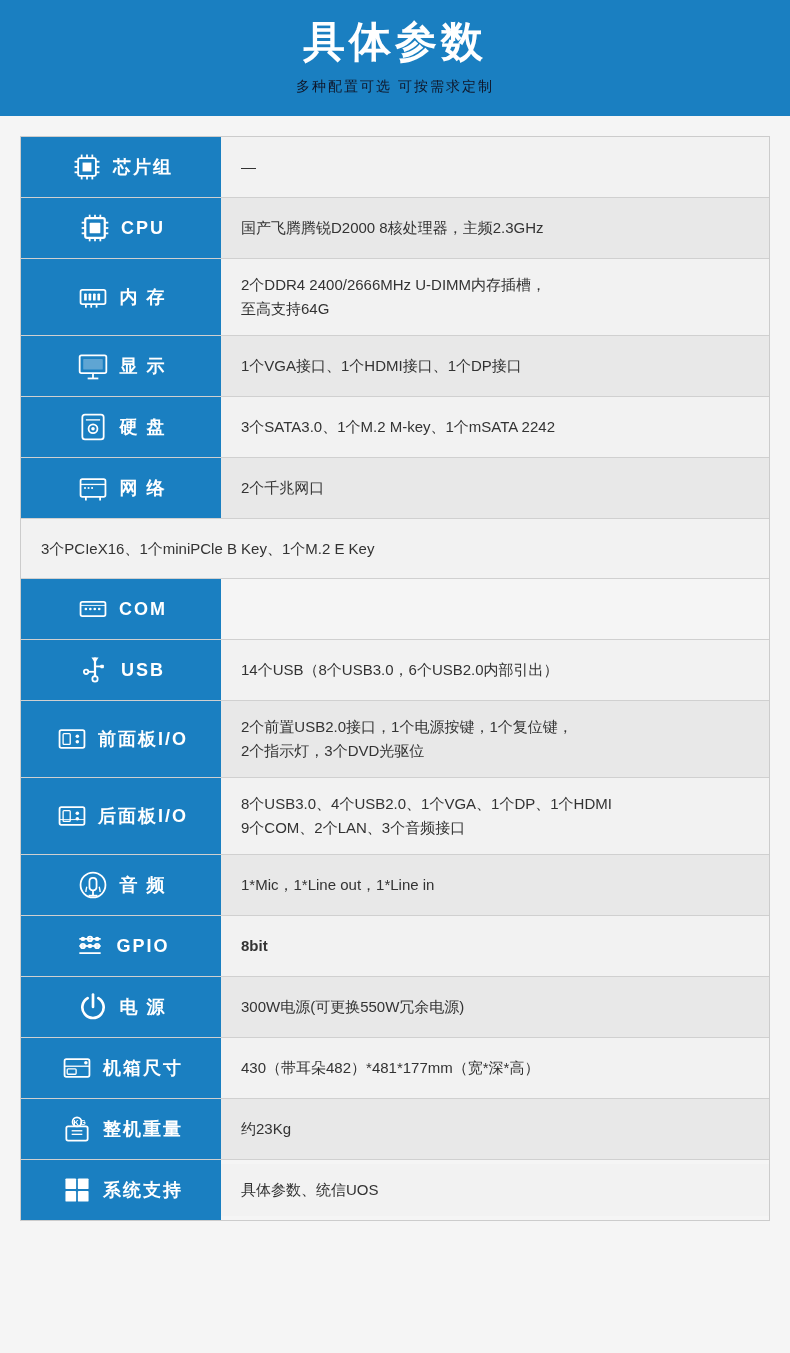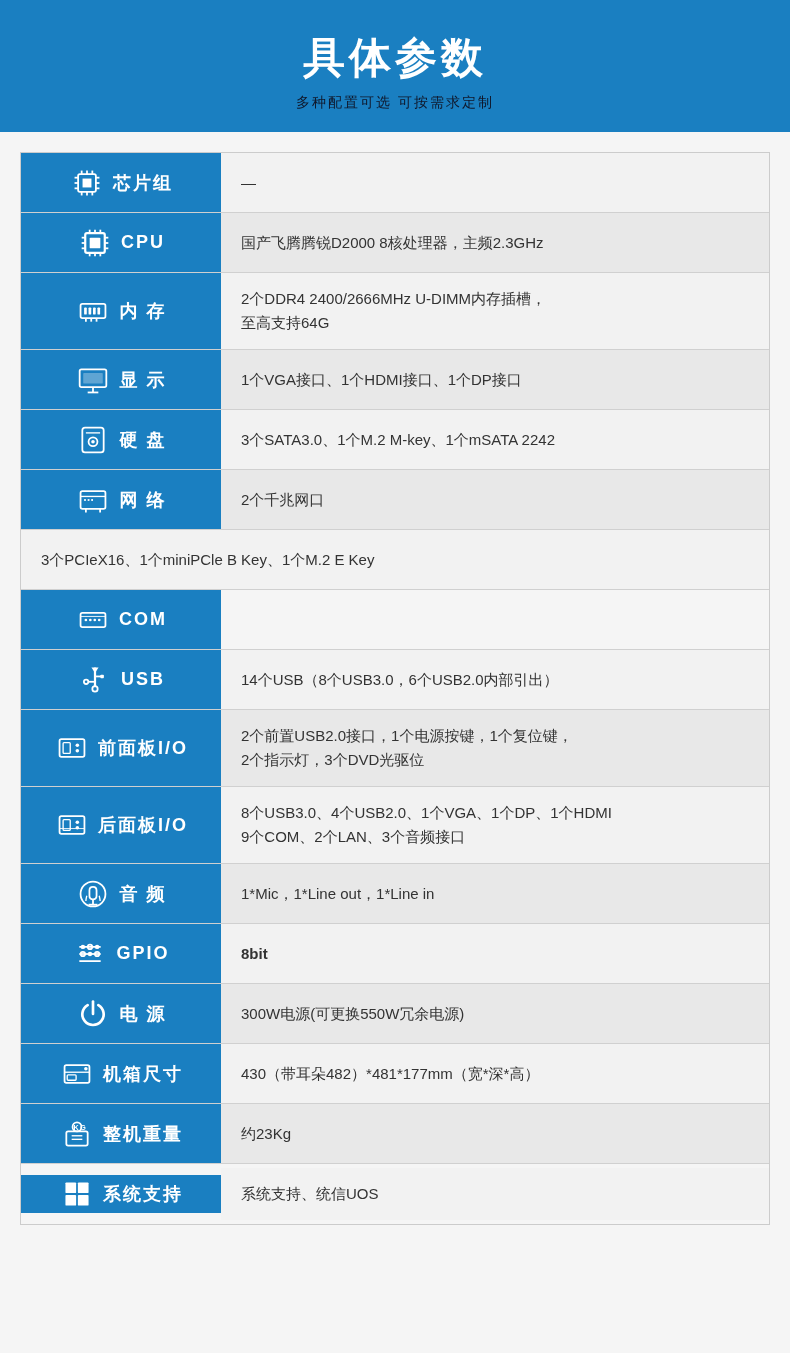--- a/index.html
+++ b/index.html
@@ -5,21 +5,21 @@
     * { margin: 0; padding: 0; box-sizing: border-box; }
     body {
       font-family: "Microsoft YaHei", "PingFang SC", "SimHei", sans-serif;
       background: #f5f5f5;
       width: 790px;
       min-height: 1353px;
     }
 
     .header {
       background: #1a7fc1;
-      padding: 30px 20px 20px;
+      padding: 14px 20px 20px;
       text-align: center;
     }
     .header-title {
       color: #fff;
       font-size: 42px;
       font-weight: bold;
       letter-spacing: 4px;
       margin-bottom: 8px;
     }
     .header-subtitle {
@@ -45,21 +45,21 @@
 
     .spec-label {
       display: flex;
       align-items: center;
       justify-content: center;
       gap: 8px;
       background: #1a7fc1;
       color: #fff;
       width: 200px;
       min-width: 200px;
-      padding: 1px 10px;
+      padding: 12px 10px;
       font-size: 18px;
       font-weight: bold;
       letter-spacing: 2px;
     }
 
     .spec-icon {
       width: 36px;
       height: 36px;
       display: flex;
       align-items: center;
@@ -362,15 +362,15 @@
         <span class="spec-icon">
           <svg viewBox="0 0 36 36" class="icon-svg">
             <rect x="5" y="5" width="12" height="12" rx="1" fill="white"></rect>
             <rect x="19" y="5" width="12" height="12" rx="1" fill="white"></rect>
             <rect x="5" y="19" width="12" height="12" rx="1" fill="white"></rect>
             <rect x="19" y="19" width="12" height="12" rx="1" fill="white"></rect>
           </svg>
         </span>
         <span>系统支持</span>
       </div>
-      <div class="spec-value" style="white-space: pre-line;">系统支持、统信UOS</div>
+      <div class="spec-value" style="white-space: pre-line;">具体参数、统信UOS</div>
     </div>
   </div>
 
 </body></html>

